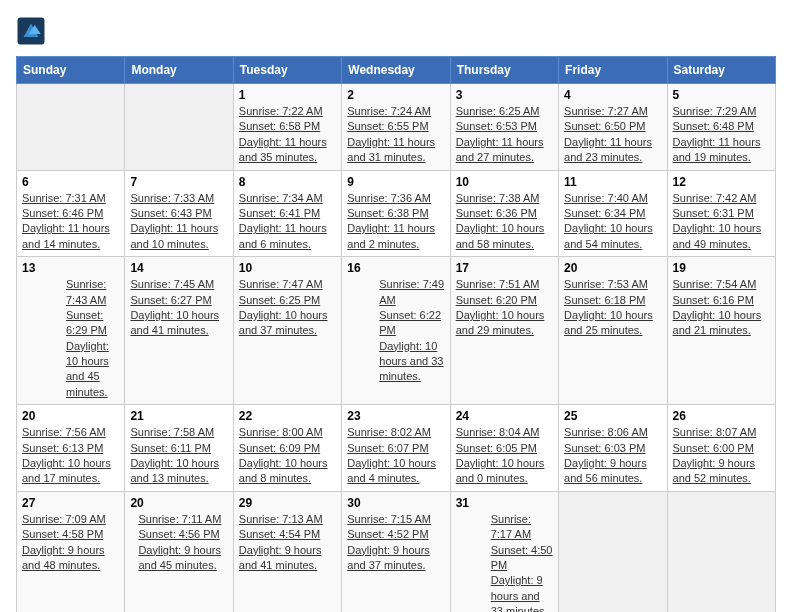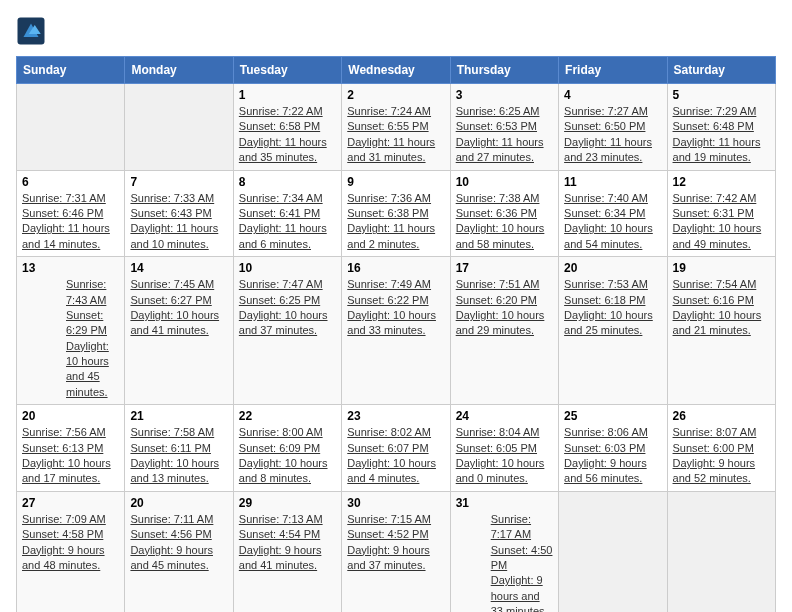--- a/index.html
+++ b/index.html
@@ -213,21 +213,21 @@
 Daylight: 10 hours and 41 minutes.</div>
         </td>
         <td>
           <div class="day-num">10</div>
           <div class="day-detail" style="white-space: pre-line;">Sunrise: 7:47 AM
 Sunset: 6:25 PM
 Daylight: 10 hours and 37 minutes.</div>
         </td>
         <td>
           <div class="day-num">16</div>
-          <div class="day-detail" style="white-space: pre-line;">Sunrise: 7:49 AM
+          <div class="day-detail" style="white-space: pre-line; margin-left: 32px;">Sunrise: 7:49 AM
 Sunset: 6:22 PM
 Daylight: 10 hours and 33 minutes.</div>
         </td>
         <td>
           <div class="day-num">17</div>
           <div class="day-detail" style="white-space: pre-line;">Sunrise: 7:51 AM
 Sunset: 6:20 PM
 Daylight: 10 hours and 29 minutes.</div>
         </td>
         <td>
@@ -289,21 +289,21 @@
       </tr>
       <tr>
         <td>
           <div class="day-num">27</div>
           <div class="day-detail" style="white-space: pre-line;">Sunrise: 7:09 AM
 Sunset: 4:58 PM
 Daylight: 9 hours and 48 minutes.</div>
         </td>
         <td>
           <div class="day-num">20</div>
-          <div class="day-detail" style="white-space: pre-line;">Sunrise: 7:11 AM
+          <div class="day-detail" style="white-space: pre-line; margin-left: 8px;">Sunrise: 7:11 AM
 Sunset: 4:56 PM
 Daylight: 9 hours and 45 minutes.</div>
         </td>
         <td>
           <div class="day-num">29</div>
           <div class="day-detail" style="white-space: pre-line;">Sunrise: 7:13 AM
 Sunset: 4:54 PM
 Daylight: 9 hours and 41 minutes.</div>
         </td>
         <td>

